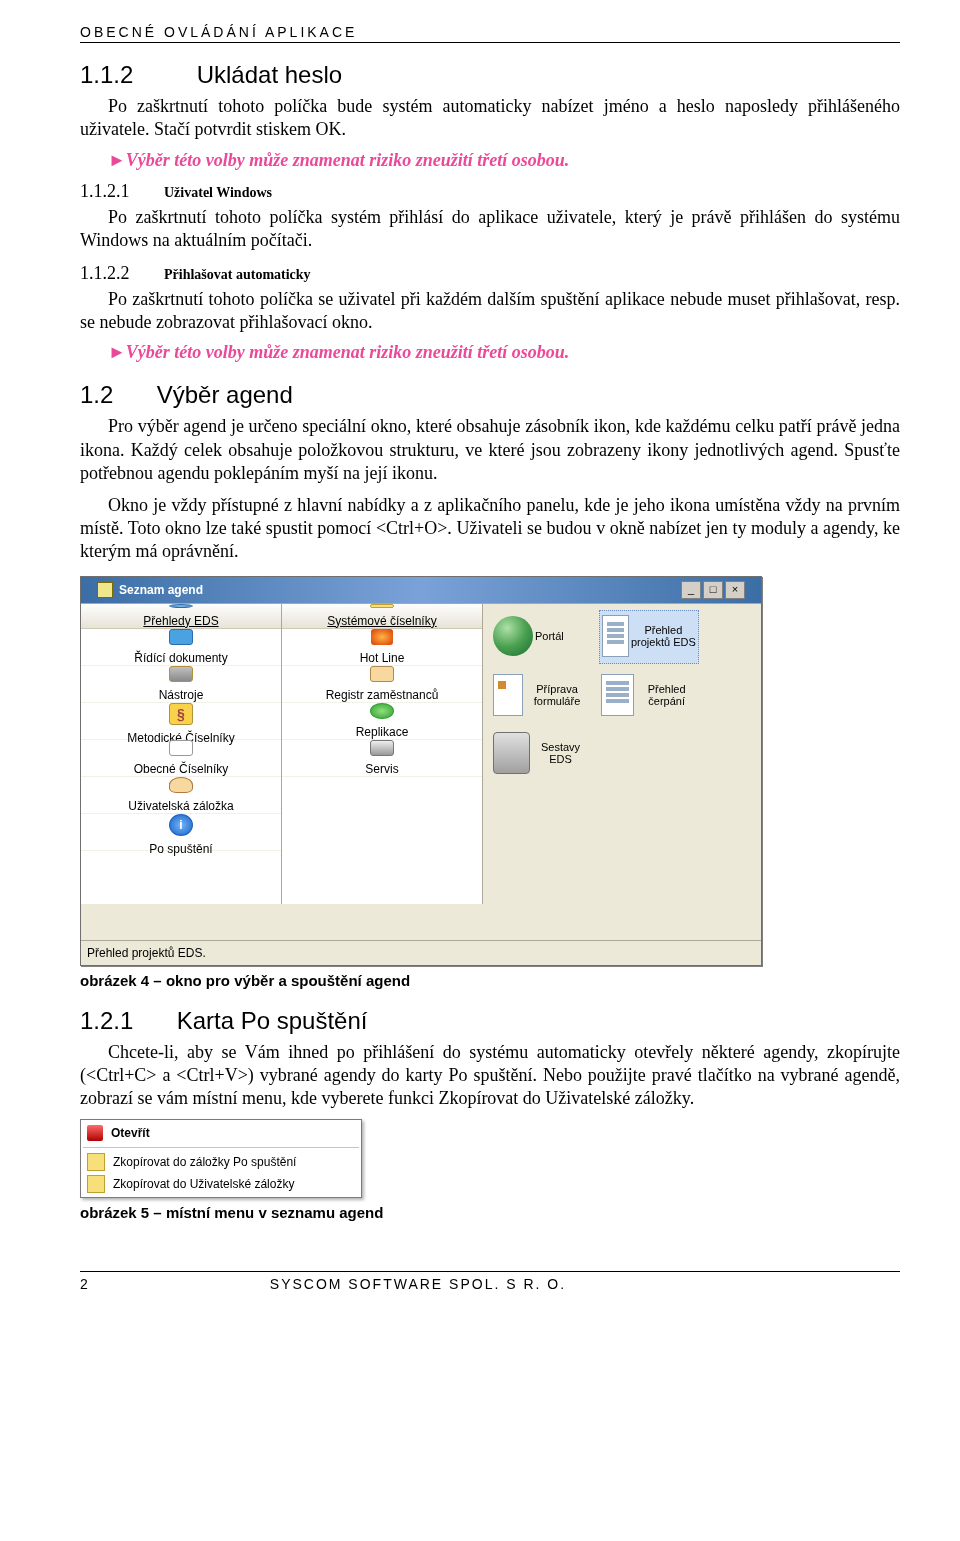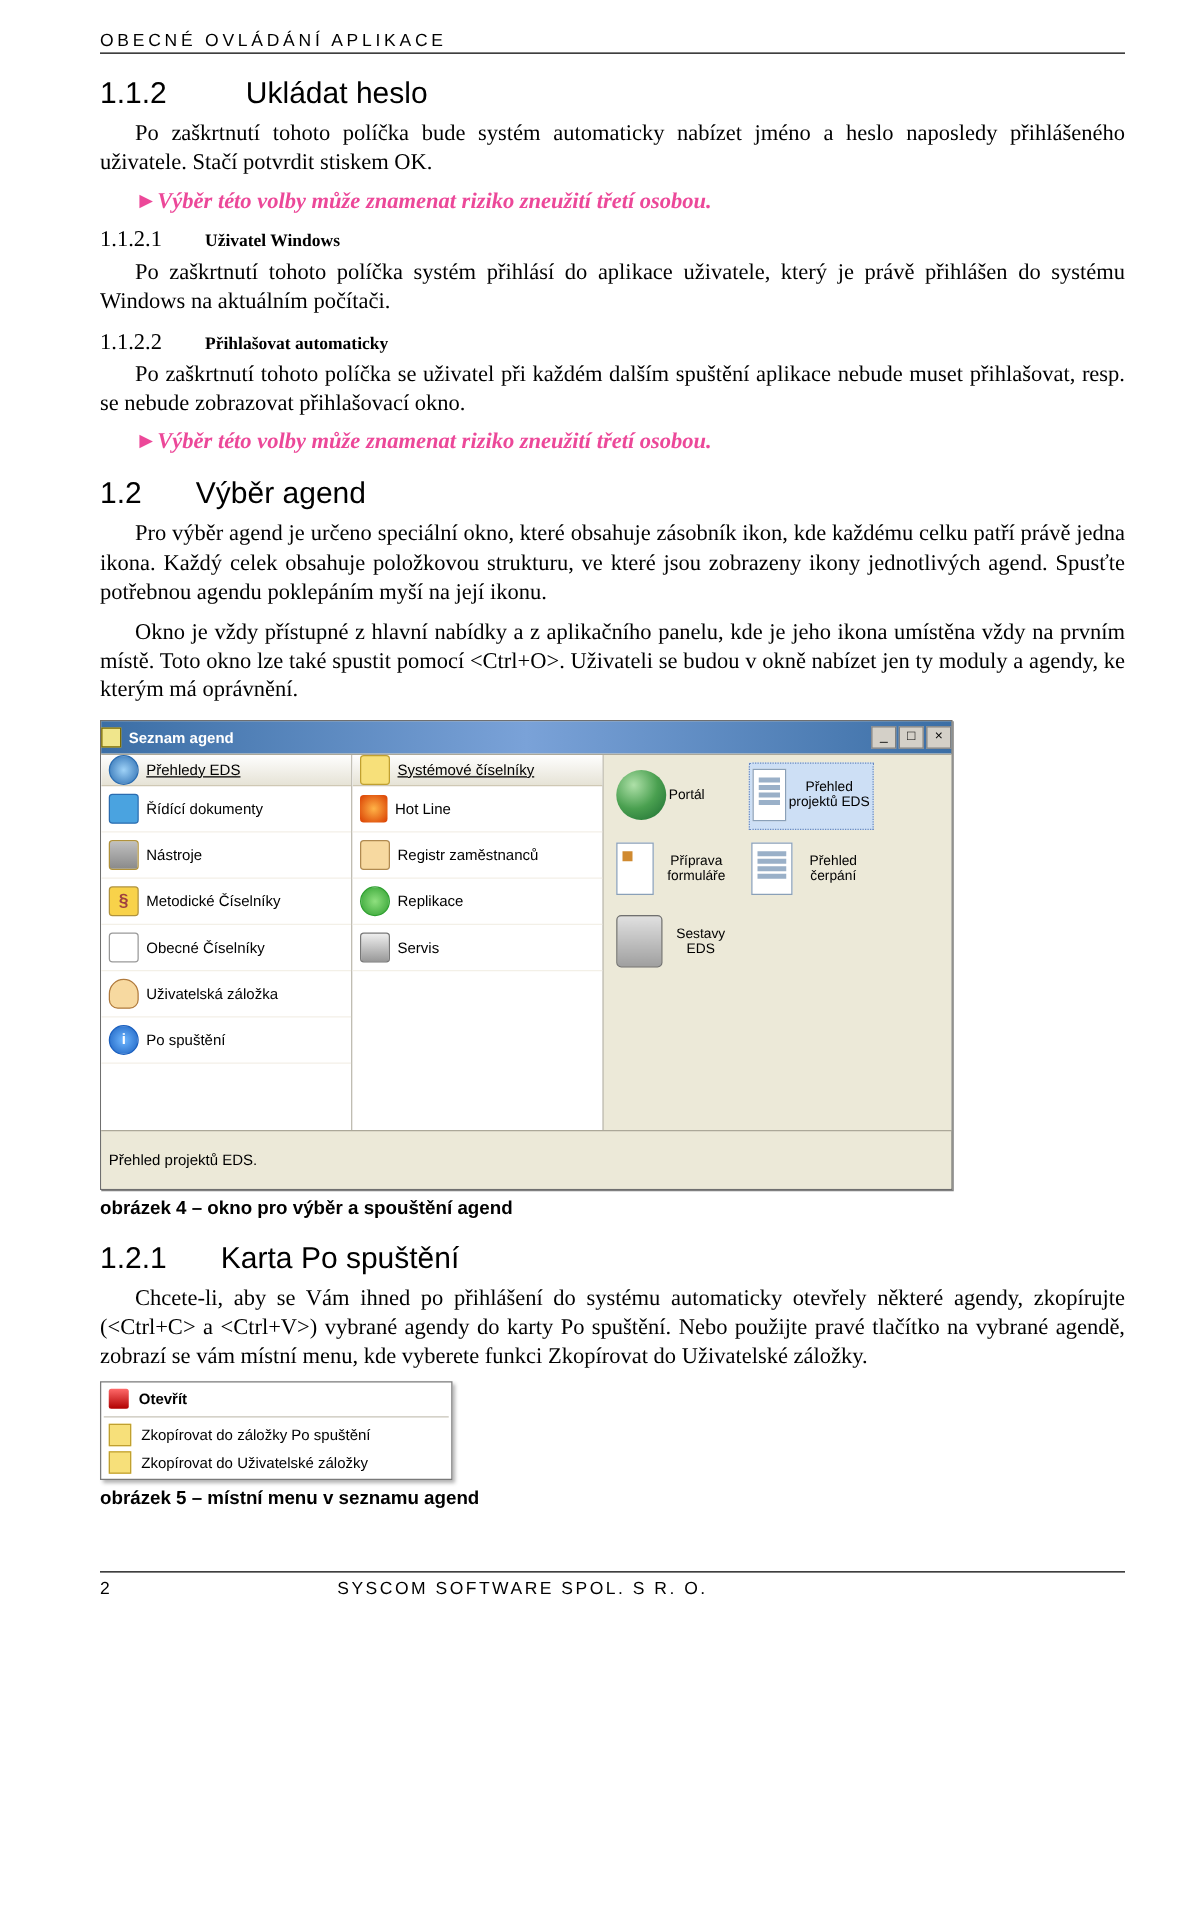--- a/index.html
+++ b/index.html
@@ -77,21 +77,21 @@
     border: 1px solid #6f6f6f;
     background: #ece9d8;
     font-family: Tahoma, Arial, sans-serif;
     font-size: 12px;
     box-shadow: 1px 1px 0 #808080;
   }
   .titlebar {
     background: linear-gradient(90deg,#3b6ea5 0%, #7aa2d8 50%, #3b6ea5 100%);
     color:#fff;
     display:flex; align-items:center; justify-content: space-between;
-    padding: 2px 0;
+    padding: 2px 16px;
     height: 22px;
   }
   .titlebar .left { display:flex; align-items:center; gap:6px; font-weight:bold;}
   .mini-icon {
     width:14px; height:14px; background:#f0e68c; border:1px solid #7a6a00;
     display:inline-block;
   }
   .win-btns { display:flex; gap:2px; }
   .win-btn {
     width:18px; height:16px; background:#d4d0c8; border:1px solid #808080;
@@ -111,20 +111,21 @@
   }
   .col:last-child { border-right:none; }
   .col.a { width: 200px; }
   .col.b { width: 200px; }
   .col.c { flex:1; background:#ece9d8; padding:6px 8px 0 8px;}
   .list-row {
     display:flex; align-items:center; gap:6px;
     height: 36px;
     padding: 0 6px;
     border-bottom: 1px solid #f3f0e7;
+    flex-direction: column;
   }
   .list-row.header {
     background: linear-gradient(#fefefe,#e6e3d6);
     border-bottom: 1px solid #cfc8b4;
     height: 24px;
     font-weight: normal;
   }
   .list-row.header .txt { text-decoration: underline; }
   .row-ico {
     width:22px; height:22px; display:inline-block;
@@ -162,22 +163,23 @@
   .tile-ico.globe { border-radius:50%; background: radial-gradient(circle at 35% 30%, #aee0a8, #4aa050 50%, #1a6a30 100%);}
   .tile-ico.sheet { background:#fff; border:1px solid #8aa0b8; position:relative;}
   .tile-ico.sheet::before{content:"";position:absolute;left:4px;right:4px;top:6px;height:4px;background:#9ab0c8; box-shadow:0 6px 0 #9ab0c8,0 12px 0 #9ab0c8,0 18px 0 #9ab0c8;}
   .tile-ico.form { background:#fff; border:1px solid #8aa0b8;}
   .tile-ico.form::before{content:"";position:absolute;left:4px;top:6px;width:8px;height:8px;background:#d08a30;}
   .tile-ico.print { background:linear-gradient(#e0e0e0,#a0a0a0); border:1px solid #707070; border-radius:4px;}
   .statusbar {
     border-top:1px solid #aca899;
     background:#ece9d8;
     height: 22px;
-    display:flex; align-items:center; padding:12px 6px;
+    display:flex; align-items:center; padding:1px 6px;
     font-size:12px;
+    margin-top:36px;
   }
   
   .ctx {
     width: 280px;
     background:#fff;
     border: 1px solid #7a7a7a;
     margin: 8px 0 4px 0;
     font-family: Tahoma, Arial, sans-serif;
     font-size: 12px;
     box-shadow: 2px 2px 3px rgba(0,0,0,.3);

